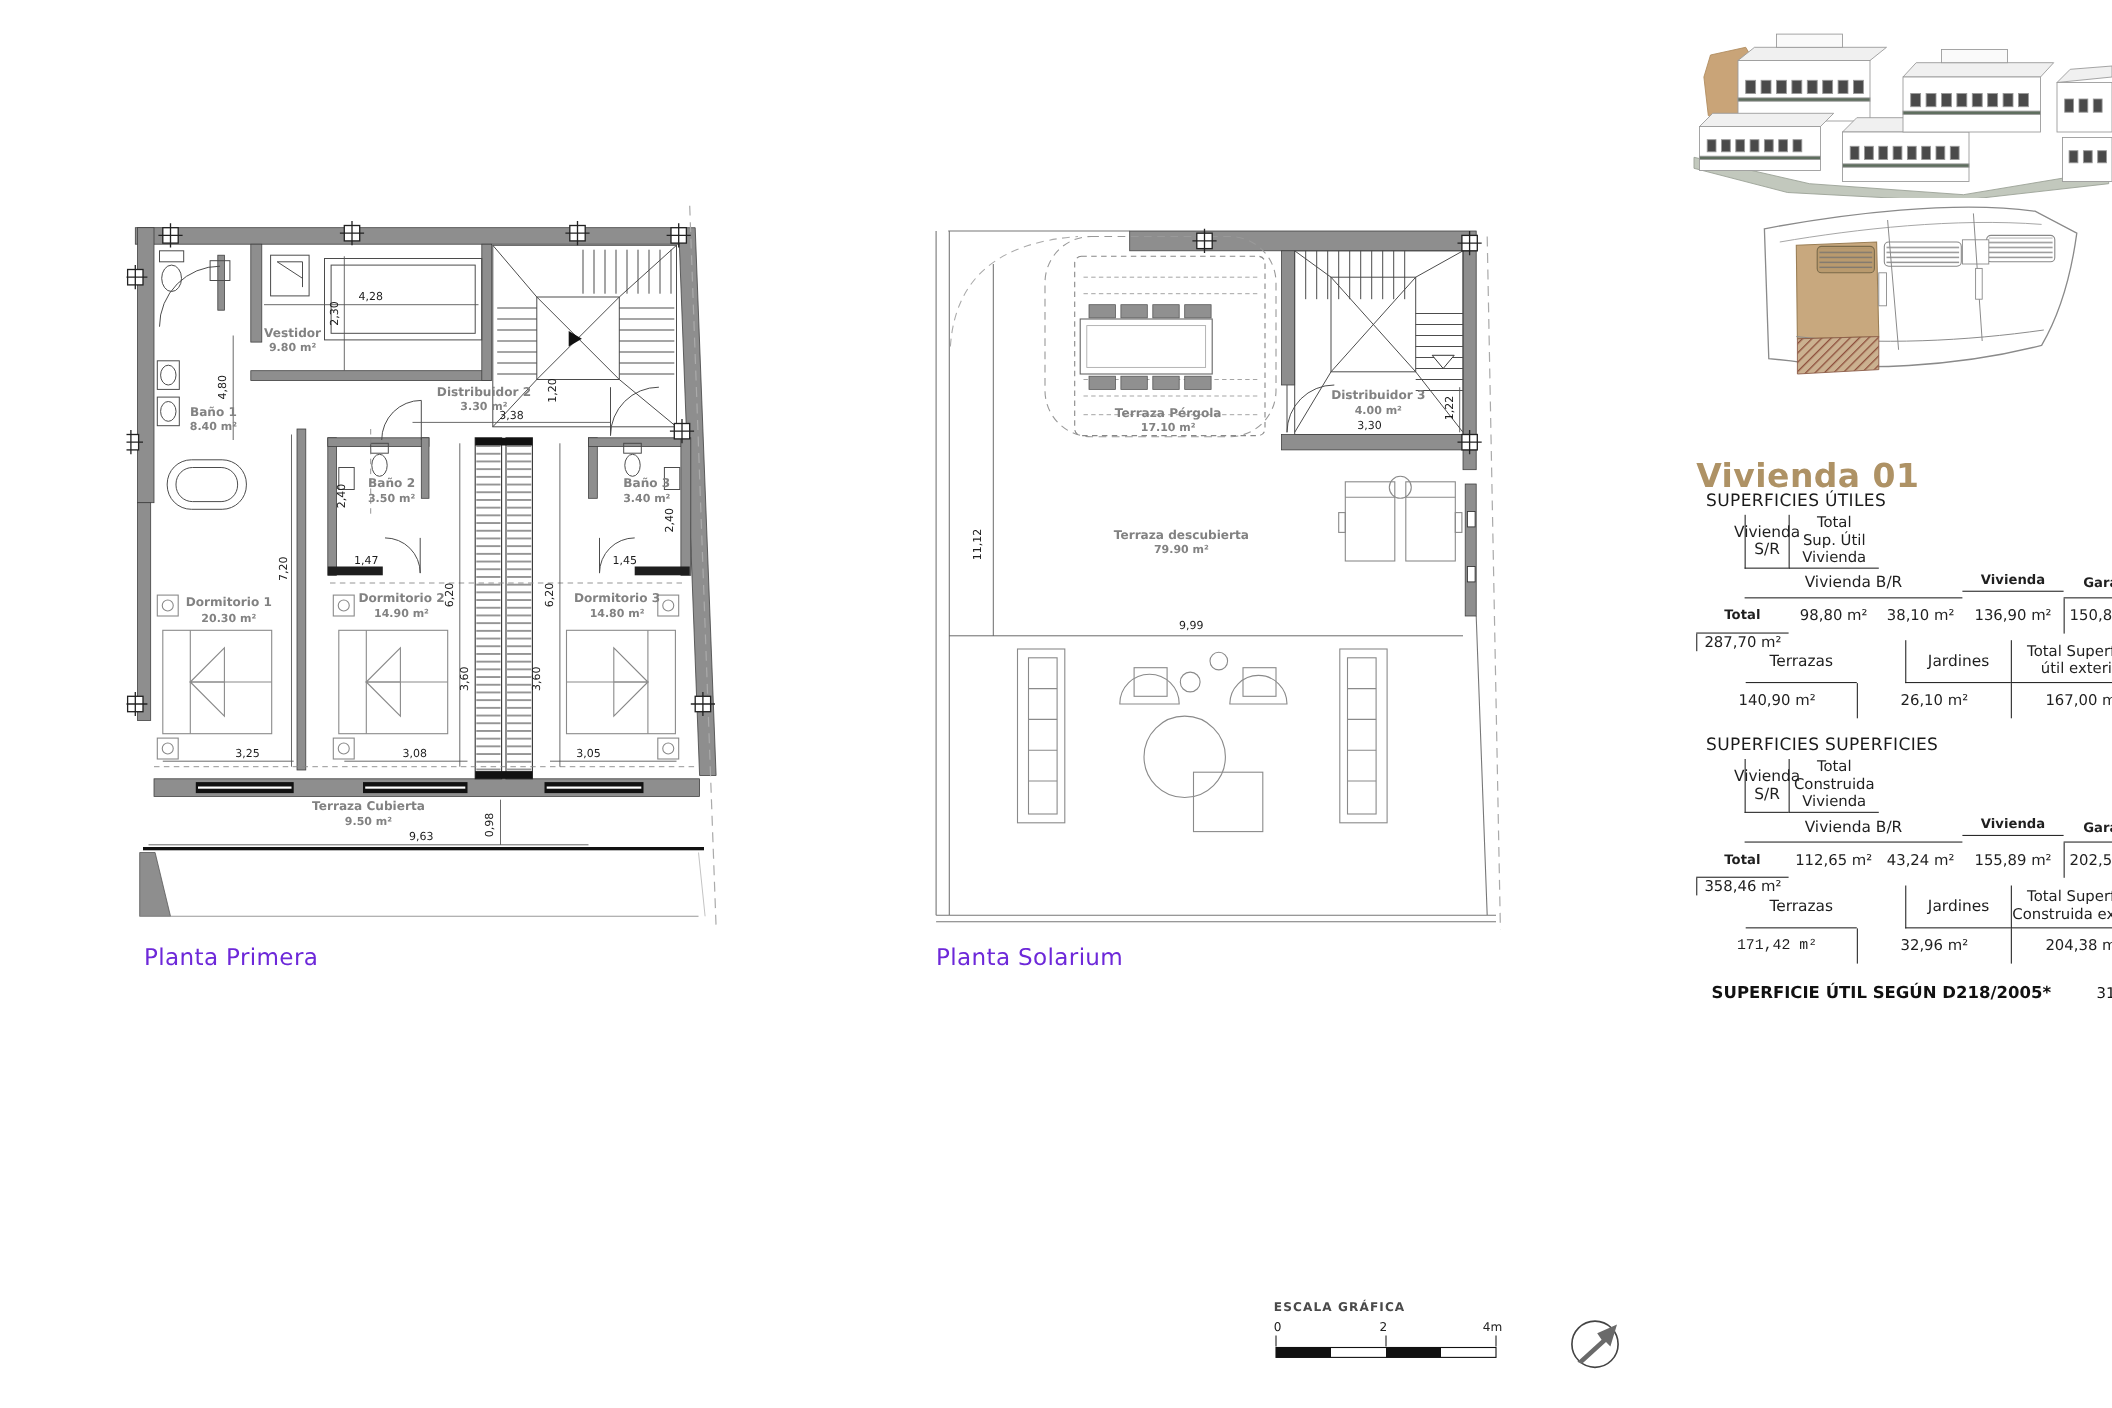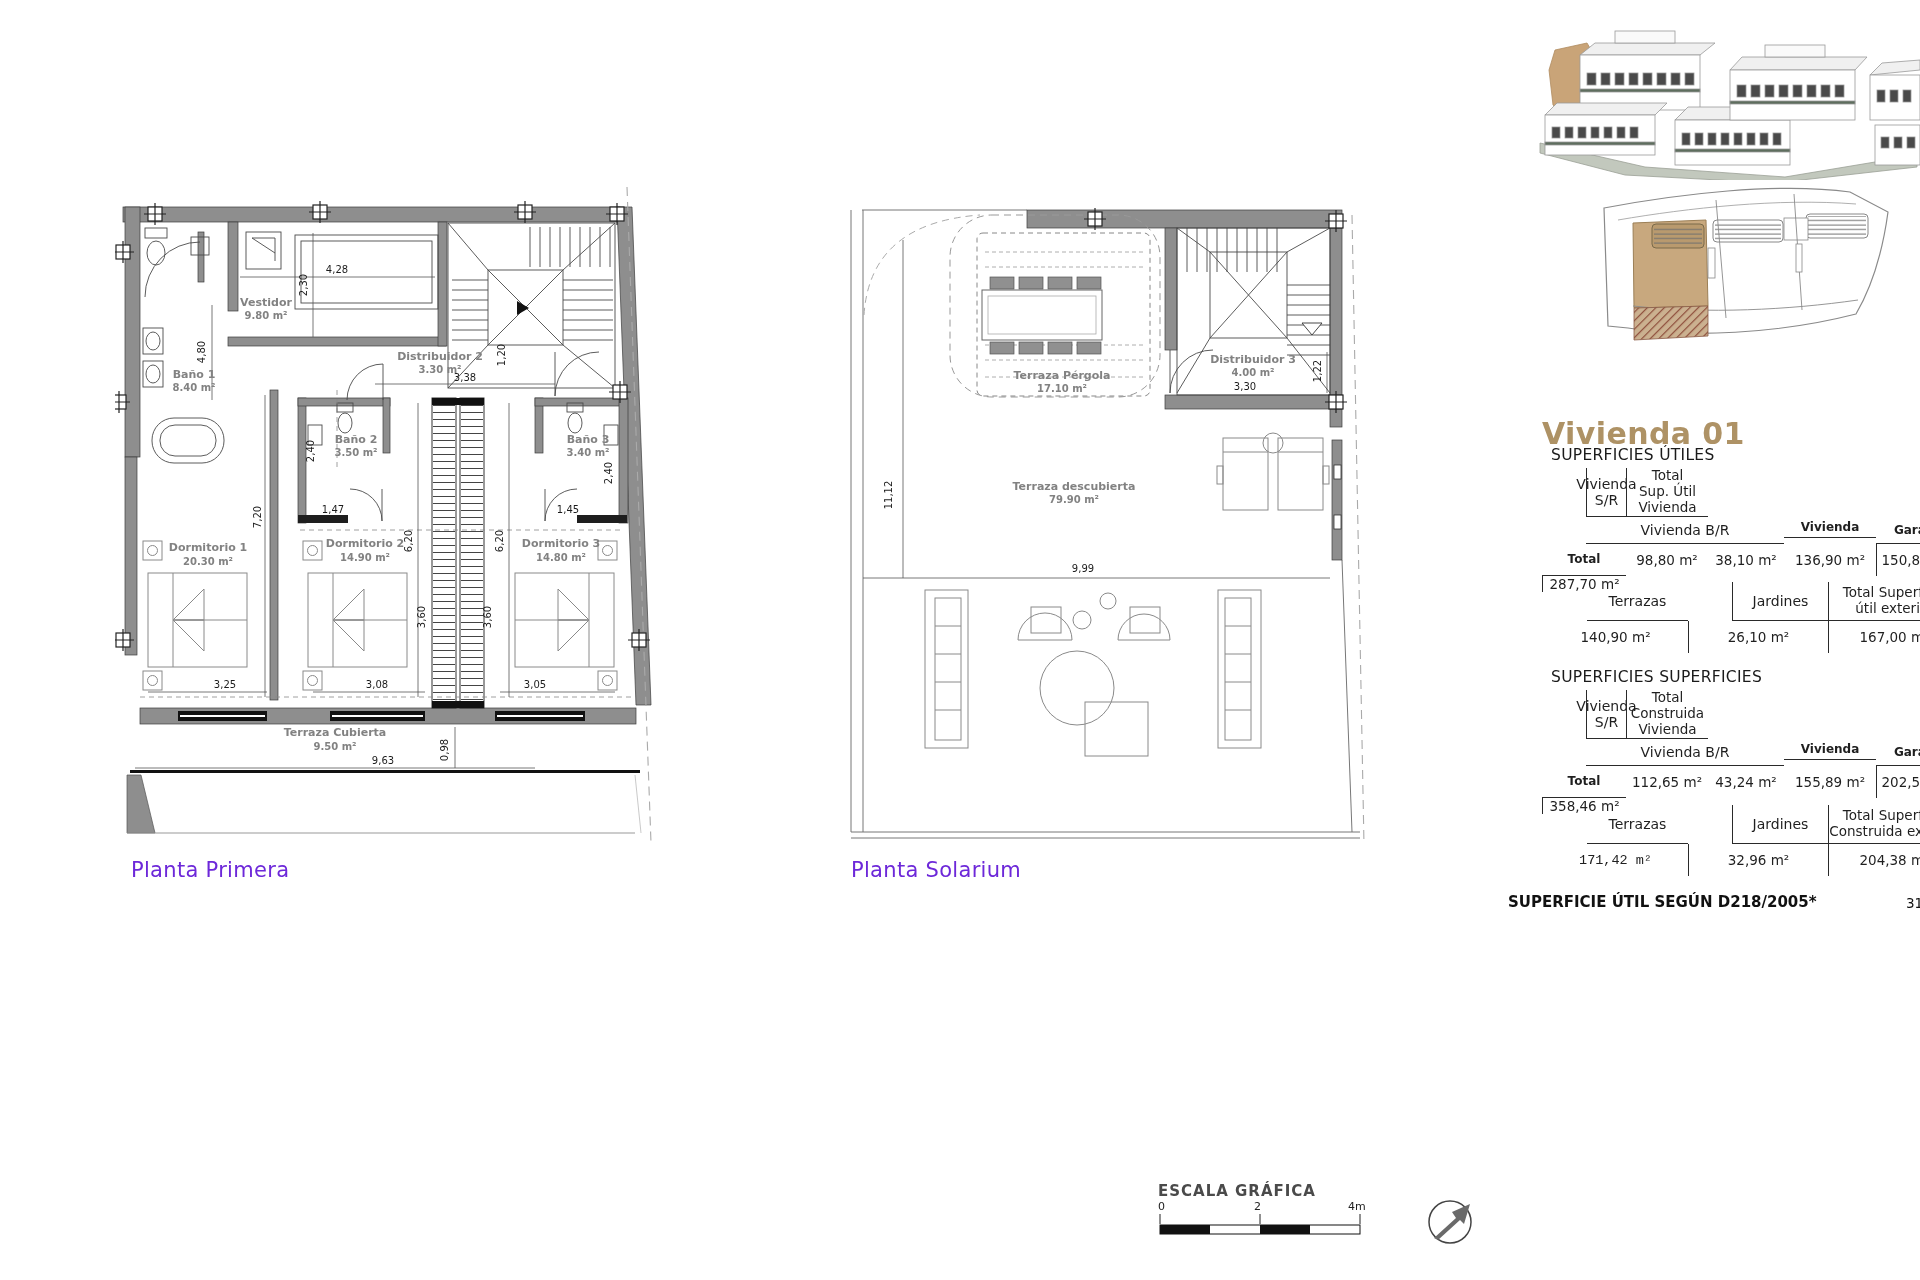--- a/index.html
+++ b/index.html
@@ -15,21 +15,21 @@
   .tbl .c{display:flex;align-items:center;justify-content:center;text-align:center;}
   .g1{font-size:14px;margin-left:44px;}
   .sub{font-size:12px;font-weight:bold;}
   .val{font-size:13.5px;}
   .multi{font-size:13.5px;line-height:1.18;white-space:pre-line;}
   .bl{border-left:1px solid #2a2a2a;}
   .bb{border-bottom:1.5px solid #2a2a2a;}
   .footer-label{font-size:15px;font-weight:bold;color:#111;}
   .footer-val{font-size:13.5px;color:#111;}
   
-  .escala{font-size:15px;font-weight:bold;color:#4a4a4a;letter-spacing:1px;}
+  .escala{font-size:11px;font-weight:bold;color:#4a4a4a;letter-spacing:1px;}
   
   svg text{font-family:"DejaVu Sans","Liberation Sans",sans-serif;}
   .rname{font-size:11px;font-weight:bold;fill:#828282;text-anchor:middle;}
   .rarea{font-size:10px;font-weight:bold;fill:#828282;text-anchor:middle;}
   .dim{font-size:10px;fill:#1c1c1c;text-anchor:middle;}
   .thin{stroke:#4a4a4a;stroke-width:0.9;fill:none;}
   .furn{stroke:#8a8a8a;stroke-width:1;fill:none;}
   .wall{fill:#8e8e8e;stroke:#3c3c3c;stroke-width:0.7;}
   .dimline{stroke:#555;stroke-width:0.8;fill:none;}
 </style>
@@ -493,21 +493,21 @@
   <div class="abs tbl" style="left:1543px;top:805px;grid-template-columns:145px 140px 132px;">
     <div class="c g1 bb" style="height:38px;">Terrazas</div>
     <div class="c g1 bl bb">Jardines</div>
     <div class="c multi bl bb">Total Superficie
 Construida exterior</div>
     <div class="c val" style="height:32px;font-family:Liberation Mono, monospace;">171,42 m²</div>
     <div class="c val bl">32,96 m²</div>
     <div class="c val bl">204,38 m²</div>
   </div>
 
-  <div class="abs footer-label" style="left:1508px;top:893px;text-align:right;">SUPERFICIE ÚTIL SEGÚN D218/2005*</div>
+  <div class="abs footer-label" style="left:1556px;top:893px;text-align:right;">SUPERFICIE ÚTIL SEGÚN D218/2005*</div>
   <div class="abs footer-val" style="left:1906px;top:895px;">316,</div>
 
   <div class="abs escala" style="left:1158px;top:1182px;">ESCALA GRÁFICA</div>
   <svg class="abs" style="left:1158px;top:1198px;" width="230" height="44" viewBox="0 0 230 44">
     <text x="0" y="12" font-size="11" fill="#222">0</text>
     <text x="96" y="12" font-size="11" fill="#222">2</text>
     <text x="190" y="12" font-size="11" fill="#222">4m</text>
     <path d="M2,16 V26 M102,16 V26 M202,16 V26" stroke="#222" stroke-width="1"></path>
     <rect x="2" y="27" width="200" height="9" fill="#fff" stroke="#111" stroke-width="1"></rect>
     <rect x="2" y="27" width="50" height="9" fill="#111"></rect>

